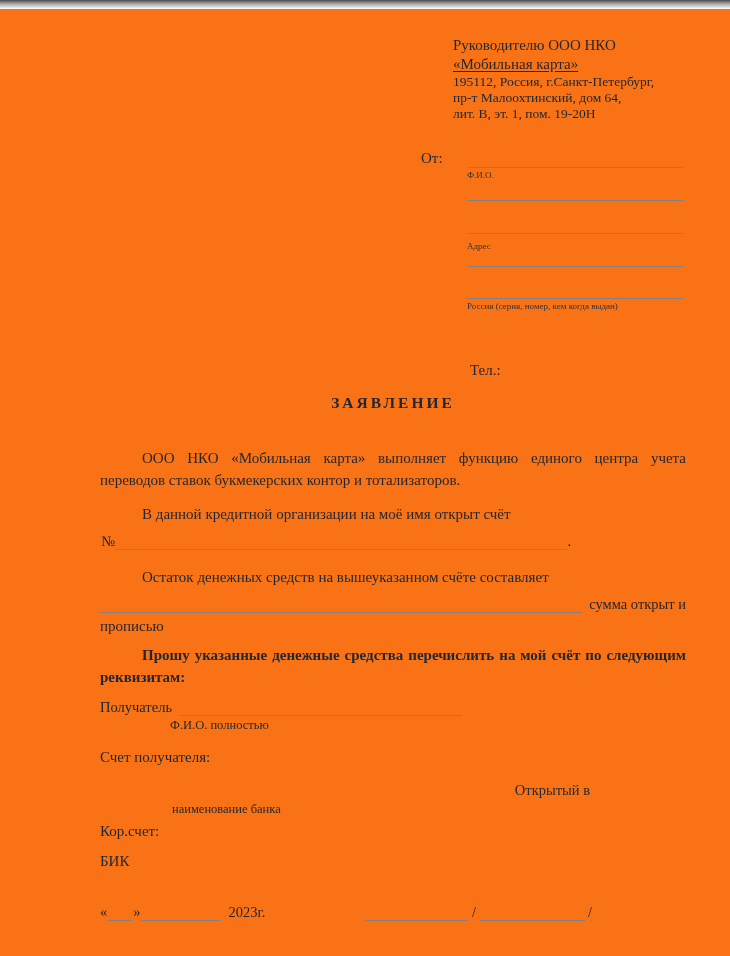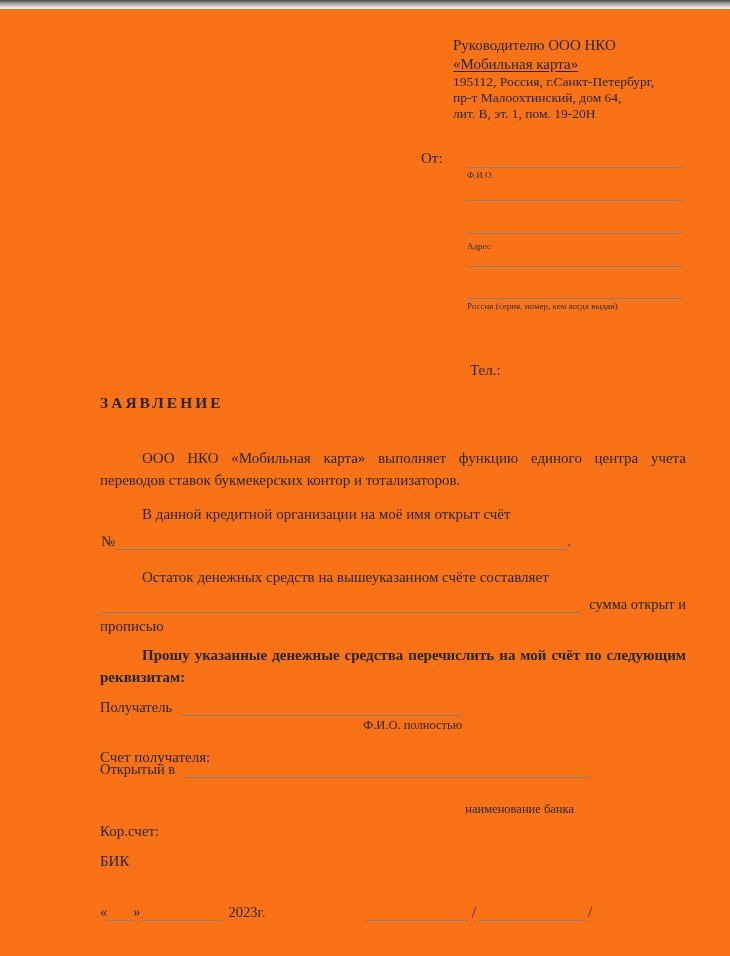--- a/index.html
+++ b/index.html
@@ -24,24 +24,24 @@
   .hr{position:absolute;height:0;border-top:1.3px solid #818181;}
   .row{position:absolute;display:flex;align-items:flex-end;}
   .row span{line-height:18px;font-size:14.5px;white-space:nowrap;}
   .rule{display:inline-block;height:18px;border-bottom:1.3px solid #818181;}
   .grow{flex:1 1 auto;}
   .jl{text-align:justify;text-align-last:justify;}
   .para{font-size:15px;line-height:22px;}
   .indent{text-indent:42px;}
   .title{
     font-weight:bold;font-size:15.5px;letter-spacing:3px;
-    text-align:left;
+    text-align:center;
   }
   .right{text-align:left;}
-  .center{text-align:right;}
+  .center{text-align:left;}
 </style>
 </head>
 <body>
 
 <div class="page">
 
   <div class="top-shade"></div>
 
   <div class="abs" style="left:453px;top:36px;width:232px;">
     <div class="t15">Руководителю ООО НКО</div>
@@ -97,25 +97,25 @@
   </div>
 
   <div class="row" style="left:100px;top:697px;width:362px;">
     <span>Получатель</span>
     <span class="rule grow" style="margin-left:8px;"></span>
   </div>
   <div class="abs t12 center" style="left:170px;top:718px;width:292px;">Ф.И.О. полностью</div>
 
   <div class="abs para" style="left:100px;top:746px;">Счет получателя:</div>
 
-  <div class="row" style="left:100px;top:759px;width:490px;">
+  <div class="row" style="left:100px;top:781px;width:490px;flex-direction:column;">
     <span>Открытый в</span>
     <span class="rule grow" style="margin-left:8px;"></span>
   </div>
-  <div class="abs t12 center" style="left:156px;top:802px;width:418px;">наименование банка</div>
+  <div class="abs t12 center" style="left:172px;top:802px;width:418px;">наименование банка</div>
 
   <div class="abs para" style="left:100px;top:820px;">Кор.счет:</div>
 
   <div class="abs para" style="left:100px;top:850px;">БИК</div>
 
   <div class="row" style="left:100px;top:902px;">
     <span>«</span>
     <span class="rule" style="width:26px;"></span>
     <span>»</span>
     <span class="rule" style="width:80px;"></span>

